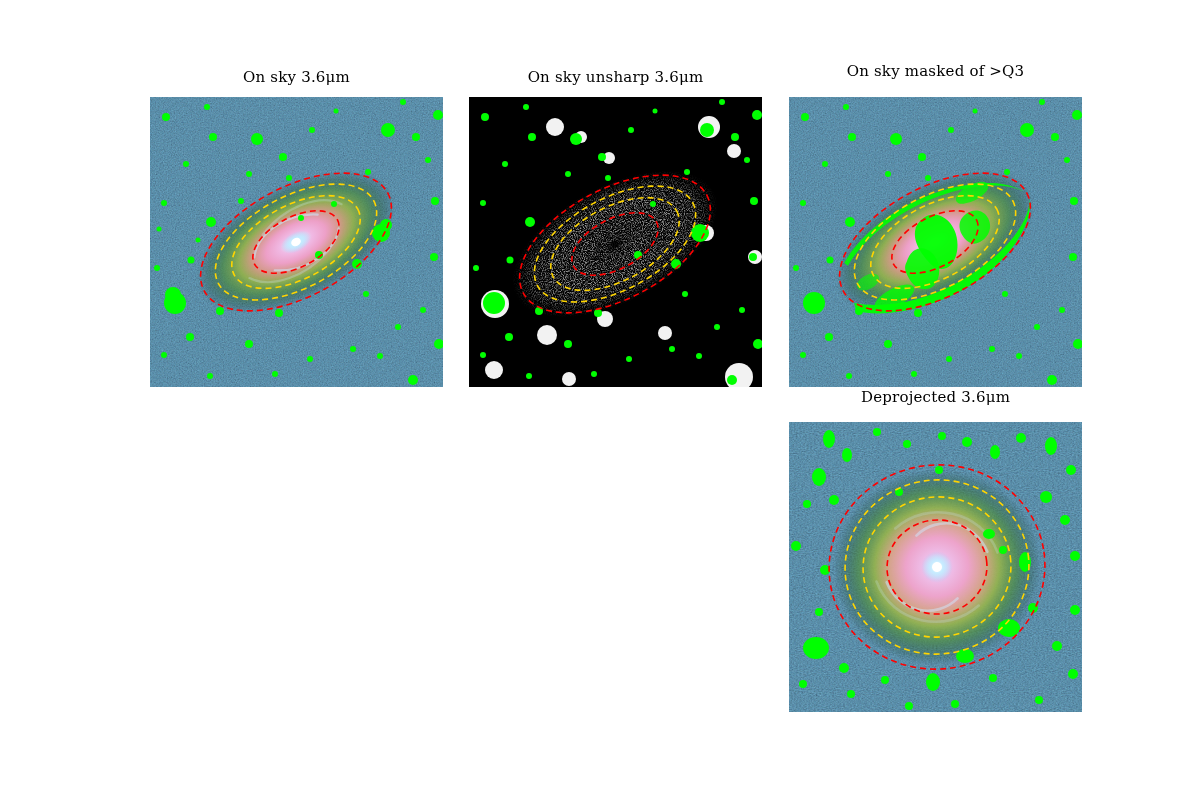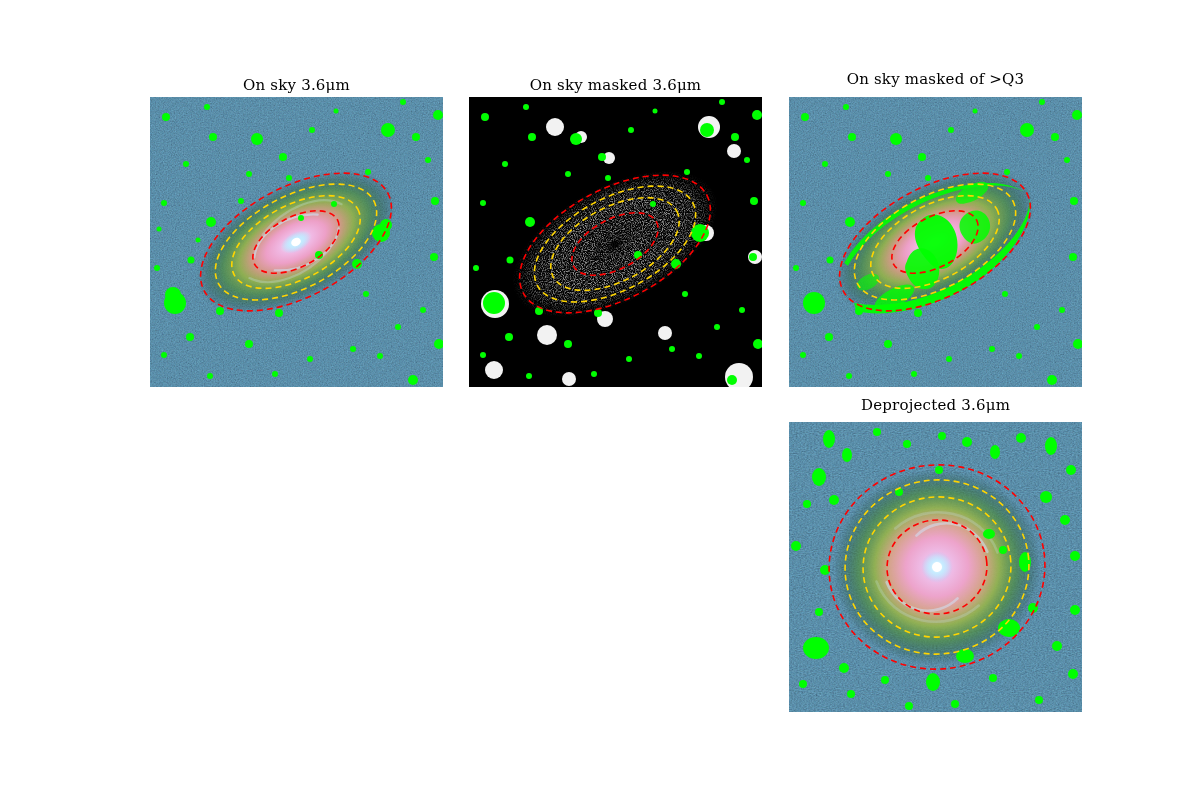--- a/index.html
+++ b/index.html
@@ -33,21 +33,21 @@
   #panel-onsky       {left:150px; top:68px;  width:293px;}
   #panel-unsharp     {left:469px; top:68px;  width:293px;}
   #panel-masked      {left:789px; top:62px;  width:293px;}
   #panel-deprojected {left:789px; top:388px; width:293px;}
 
   #panel-onsky       .panel-img,
   #panel-unsharp     .panel-img{top:29px;width:293px;height:290px;}
   #panel-masked      .panel-img{top:35px;width:293px;height:290px;}
   #panel-deprojected .panel-img{top:34px;width:293px;height:290px;}
 
-  .panel-title{top:8px;}
+  .panel-title{top:0px;}
 
   
   .iso{fill:none;stroke-linecap:butt;}
   .iso-red{stroke:#ff0000;stroke-width:1.6;stroke-dasharray:6 4;}
   .iso-yellow{stroke:#ffd500;stroke-width:1.6;stroke-dasharray:6 4;}
 </style>
 </head>
 <body>
 
 <div id="figure">
@@ -159,21 +159,21 @@
             <ellipse class="iso iso-yellow" rx="70" ry="37"></ellipse>
             <ellipse class="iso iso-yellow" rx="88" ry="46"></ellipse>
             <ellipse class="iso iso-red" rx="104" ry="55"></ellipse>
           </g>
         </g>
       </svg>
     </div>
   </div>
 
   <div class="panel" id="panel-unsharp">
-    <div class="panel-title">On sky masked 3.6μm</div>
+    <div class="panel-title">On sky unsharp 3.6μm</div>
     <div class="panel-img">
       <svg width="293" height="290" viewBox="0 0 293 290">
         <defs>
           <filter id="speckle2" x="0" y="0" width="100%" height="100%">
             <feTurbulence type="fractalNoise" baseFrequency="0.9" numOctaves="2" seed="21" result="t"></feTurbulence>
             <feColorMatrix in="t" type="matrix" values="0 0 0 0 0  0 0 0 0 0  0 0 0 0 0  2.6 2.2 1.4 0 -2.35" result="a"></feColorMatrix>
             <feComposite in="a" operator="in" in2="SourceGraphic"></feComposite>
           </filter>
           <radialGradient id="diskGrey2" cx="50%" cy="50%" r="50%">
             <stop offset="0%" stop-color="#1a1a1a" stop-opacity="1"></stop>

